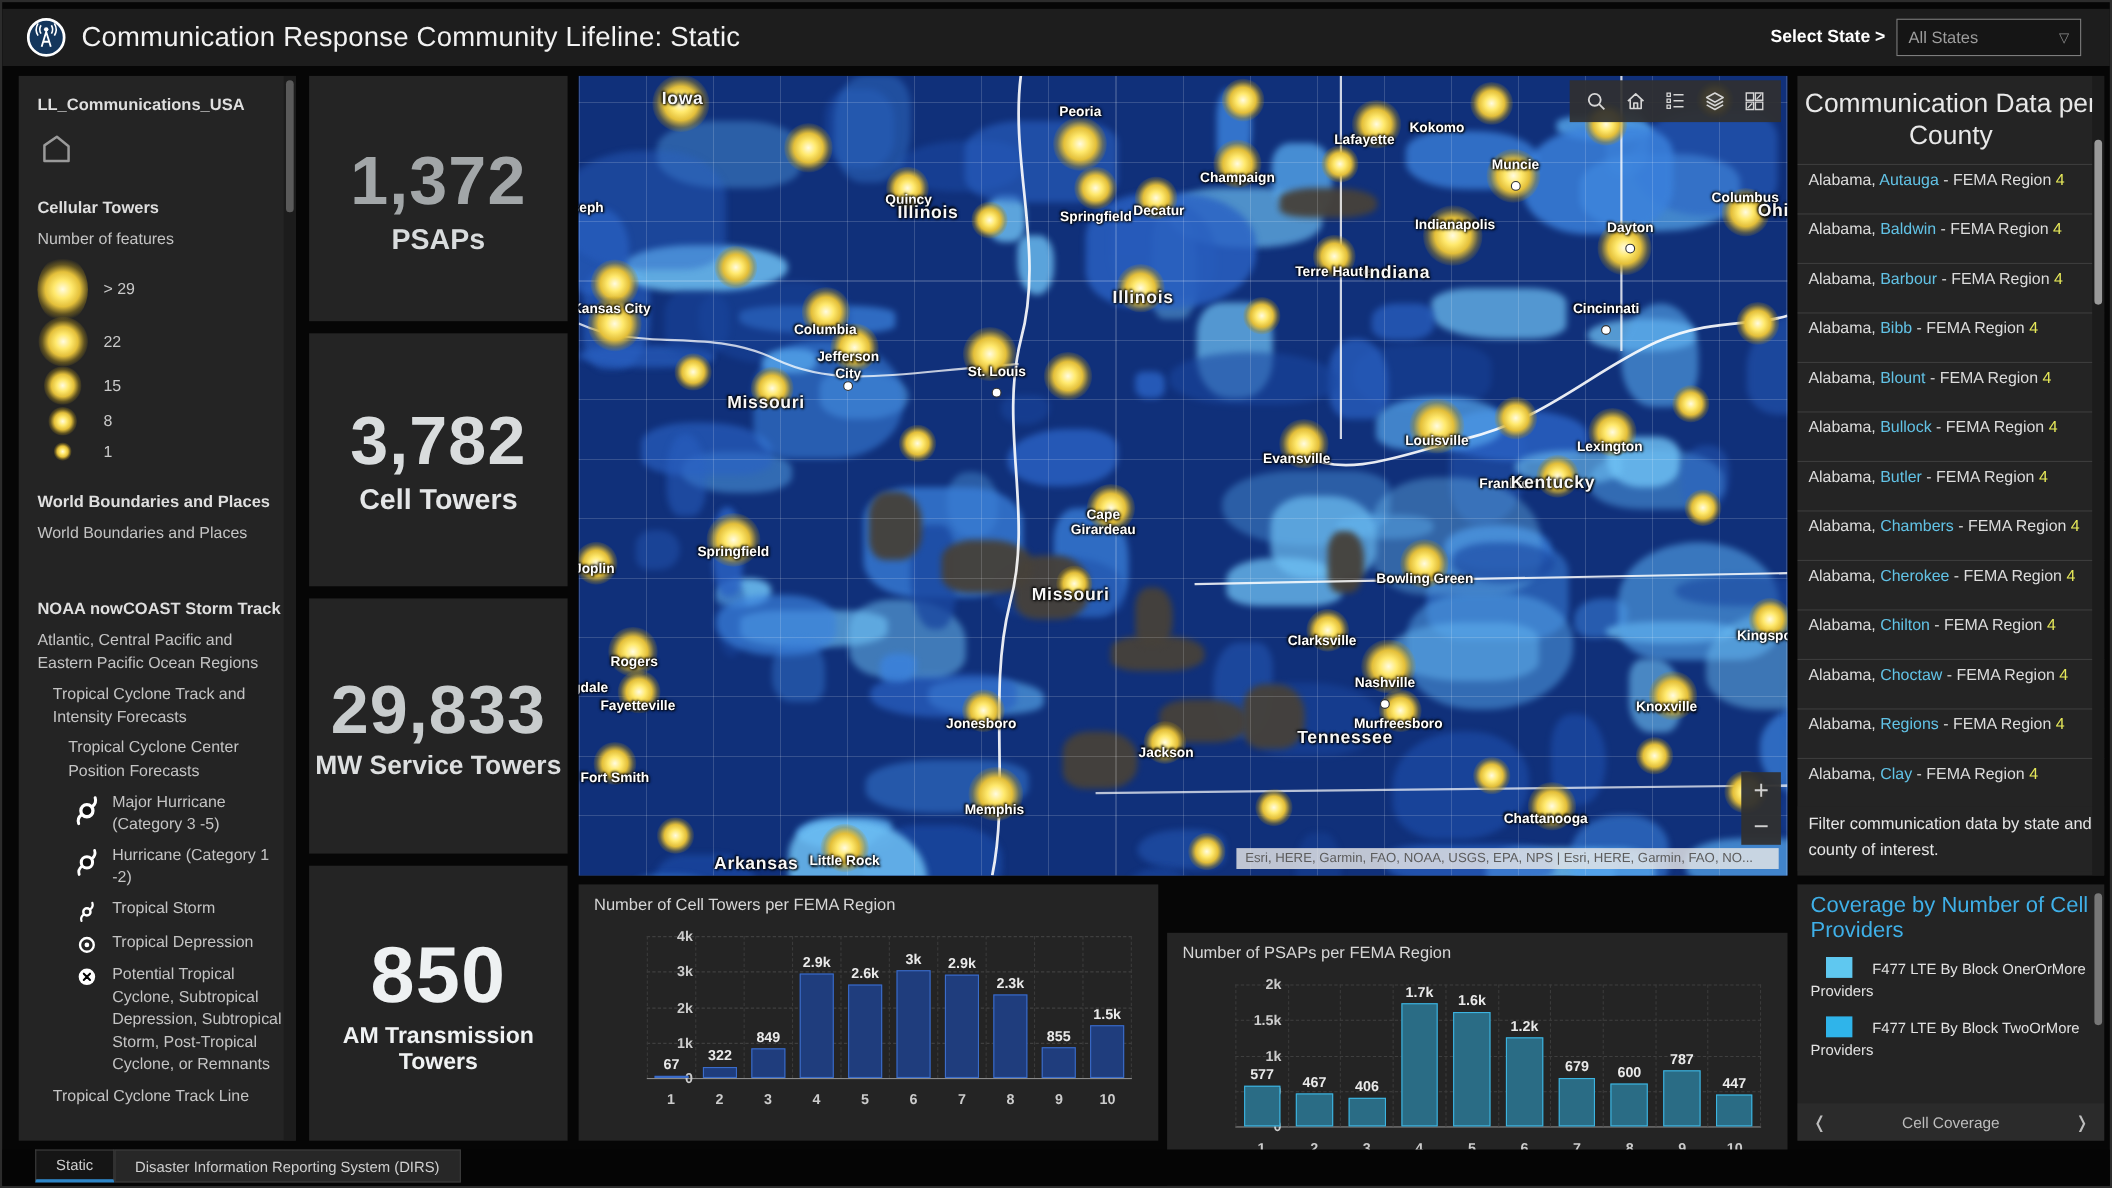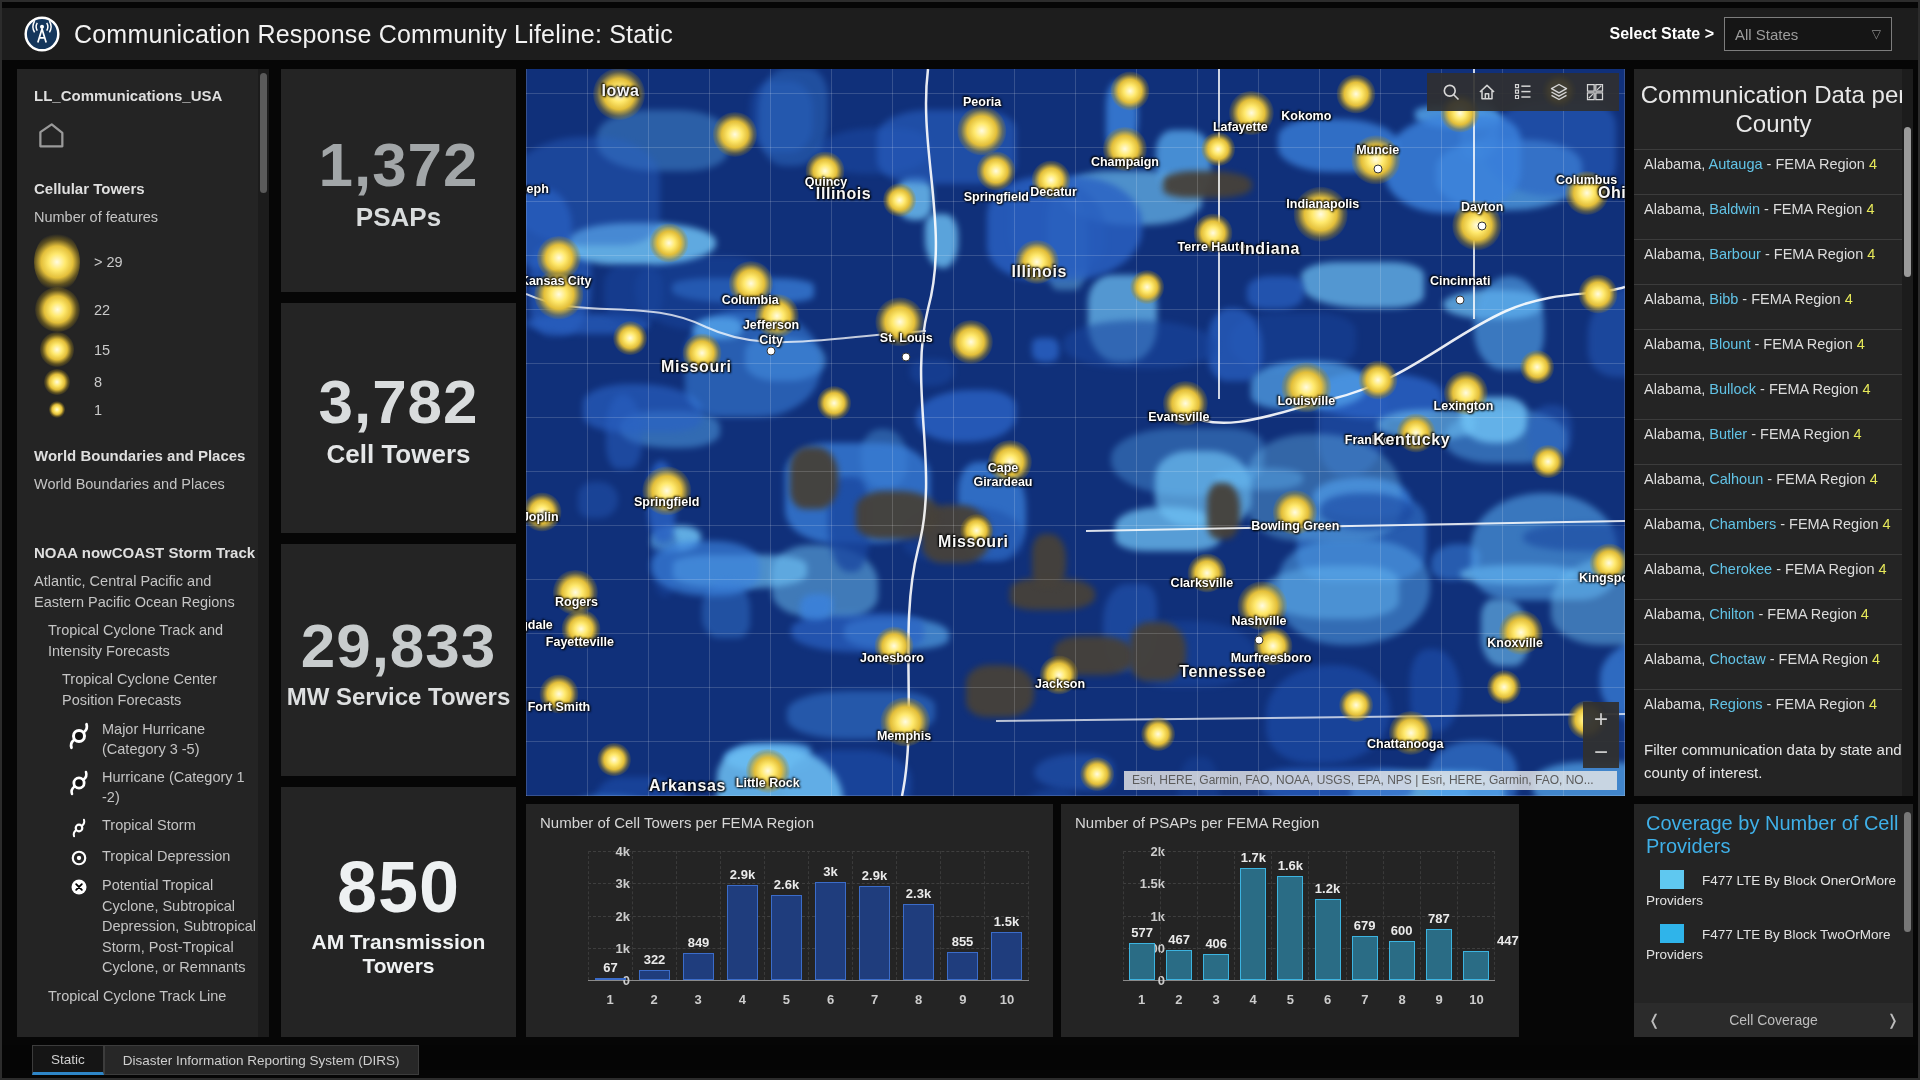--- a/index.html
+++ b/index.html
@@ -56,21 +56,21 @@
   .city-marker{position:absolute;width:9px;height:9px;border-radius:50%;background:#fff;border:1.5px solid #333;transform:translate(-50%,-50%);box-sizing:border-box;}
   #map-toolbar{position:absolute;top:4px;right:6px;height:38px;background:rgba(48,48,48,.92);display:flex;align-items:center;padding:0 6px;}
   #map-toolbar .tool{width:36px;height:38px;display:flex;align-items:center;justify-content:center;}
   #zoom-ctrl{position:absolute;right:6px;bottom:28px;width:36px;background:rgba(48,48,48,.95);display:flex;flex-direction:column;align-items:center;}
   #zoom-ctrl div{width:36px;height:33px;color:#cfcfcf;font-size:24px;display:flex;align-items:center;justify-content:center;}
   #map-attr{position:absolute;right:8px;bottom:6px;width:493px;height:19px;background:rgba(230,230,230,.82);color:#5c5c5c;font-size:12px;line-height:19px;padding:0 8px;white-space:nowrap;overflow:hidden;box-sizing:border-box;}
 
   
   .chart{padding:10px 14px;}
   #chart-0{left:524px;top:802px;width:527px;height:233px;}
-  #chart-1{left:1059px;top:802px;width:458px;height:233px;}
+  #chart-1{left:1059px;top:846px;width:564px;height:233px;}
   .chart-title{color:#d6d6d6;font-size:15px;margin-bottom:4px;}
   .chart-body{position:relative;height:172px;}
   .plot{position:absolute;left:48px;right:10px;top:16px;bottom:26px;border-bottom:1px solid #8a8a8a;}
   .gridline{position:absolute;left:0;right:0;border-top:1px dashed #3f3f3f;}
   .ytick{position:absolute;right:calc(100% - 42px);transform:translateY(-50%);color:#cccccc;font-size:13px;font-weight:bold;}
   .bars{position:absolute;inset:0;display:flex;}
   .bar-col{flex:1;position:relative;border-left:1px dashed #3a3a3a;}
   .bar-col:last-child{border-right:1px dashed #3a3a3a;}
   .bar{position:absolute;bottom:0;left:14%;width:72%;box-sizing:border-box;}
   .bar-val{position:absolute;left:50%;transform:translateX(-50%);color:#eaeaea;font-size:13px;font-weight:bold;white-space:nowrap;}
@@ -654,21 +654,21 @@
             <div class="bar-col">
               <div class="bar" style="height: 30%; background: rgb(42, 108, 133); border: 1.5px solid rgb(60, 180, 224);"></div>
               <div class="bar-val" style="bottom: calc(30% + 3px);">600</div>
             </div>
             <div class="bar-col">
               <div class="bar" style="height: 39.35%; background: rgb(42, 108, 133); border: 1.5px solid rgb(60, 180, 224);"></div>
               <div class="bar-val" style="bottom: calc(39.35% + 3px);">787</div>
             </div>
             <div class="bar-col">
               <div class="bar" style="height: 22.35%; background: rgb(42, 108, 133); border: 1.5px solid rgb(60, 180, 224);"></div>
-              <div class="bar-val" style="bottom: calc(22.35% + 3px); margin-left: 32px;">447</div>
+              <div class="bar-val" style="bottom: calc(22.35% + 3px);">447</div>
             </div>
           </div>
         </div>
         <div class="xlabels">
           <div>1</div>
           <div>2</div>
           <div>3</div>
           <div>4</div>
           <div>5</div>
           <div>6</div>
@@ -683,21 +683,20 @@
   <div id="county-panel" class="panel">
     <div id="county-title">Communication Data per County</div>
     <div id="county-rows">
         <div class="county-row"><span>Alabama, </span><span style="color: rgb(98, 195, 230);">Autauga</span><span> - FEMA Region </span><span style="color: rgb(231, 233, 90);">4</span></div>
         <div class="county-row"><span>Alabama, </span><span style="color: rgb(98, 195, 230);">Baldwin</span><span> - FEMA Region </span><span style="color: rgb(231, 233, 90);">4</span></div>
         <div class="county-row"><span>Alabama, </span><span style="color: rgb(98, 195, 230);">Barbour</span><span> - FEMA Region </span><span style="color: rgb(231, 233, 90);">4</span></div>
         <div class="county-row"><span>Alabama, </span><span style="color: rgb(98, 195, 230);">Bibb</span><span> - FEMA Region </span><span style="color: rgb(231, 233, 90);">4</span></div>
         <div class="county-row"><span>Alabama, </span><span style="color: rgb(98, 195, 230);">Blount</span><span> - FEMA Region </span><span style="color: rgb(231, 233, 90);">4</span></div>
         <div class="county-row"><span>Alabama, </span><span style="color: rgb(98, 195, 230);">Bullock</span><span> - FEMA Region </span><span style="color: rgb(231, 233, 90);">4</span></div>
         <div class="county-row"><span>Alabama, </span><span style="color: rgb(98, 195, 230);">Butler</span><span> - FEMA Region </span><span style="color: rgb(231, 233, 90);">4</span></div>
-        <div class="county-row"><span>Alabama, </span><span style="color: rgb(98, 195, 230);">Calhoun</span><span> - FEMA Region </span><span style="color: rgb(231, 233, 90);">4</span></div>
         <div class="county-row"><span>Alabama, </span><span style="color: rgb(98, 195, 230);">Chambers</span><span> - FEMA Region </span><span style="color: rgb(231, 233, 90);">4</span></div>
         <div class="county-row"><span>Alabama, </span><span style="color: rgb(98, 195, 230);">Cherokee</span><span> - FEMA Region </span><span style="color: rgb(231, 233, 90);">4</span></div>
         <div class="county-row"><span>Alabama, </span><span style="color: rgb(98, 195, 230);">Chilton</span><span> - FEMA Region </span><span style="color: rgb(231, 233, 90);">4</span></div>
         <div class="county-row"><span>Alabama, </span><span style="color: rgb(98, 195, 230);">Choctaw</span><span> - FEMA Region </span><span style="color: rgb(231, 233, 90);">4</span></div>
         <div class="county-row"><span>Alabama, </span><span style="color: rgb(98, 195, 230);">Regions</span><span> - FEMA Region </span><span style="color: rgb(231, 233, 90);">4</span></div>
         <div class="county-row"><span>Alabama, </span><span style="color: rgb(98, 195, 230);">Clay</span><span> - FEMA Region </span><span style="color: rgb(231, 233, 90);">4</span></div>
       </div>
     <div id="county-footer">Filter communication data by state and county of interest.</div>
     <div class="vtrack">
         <div id="county-scroll"></div>

